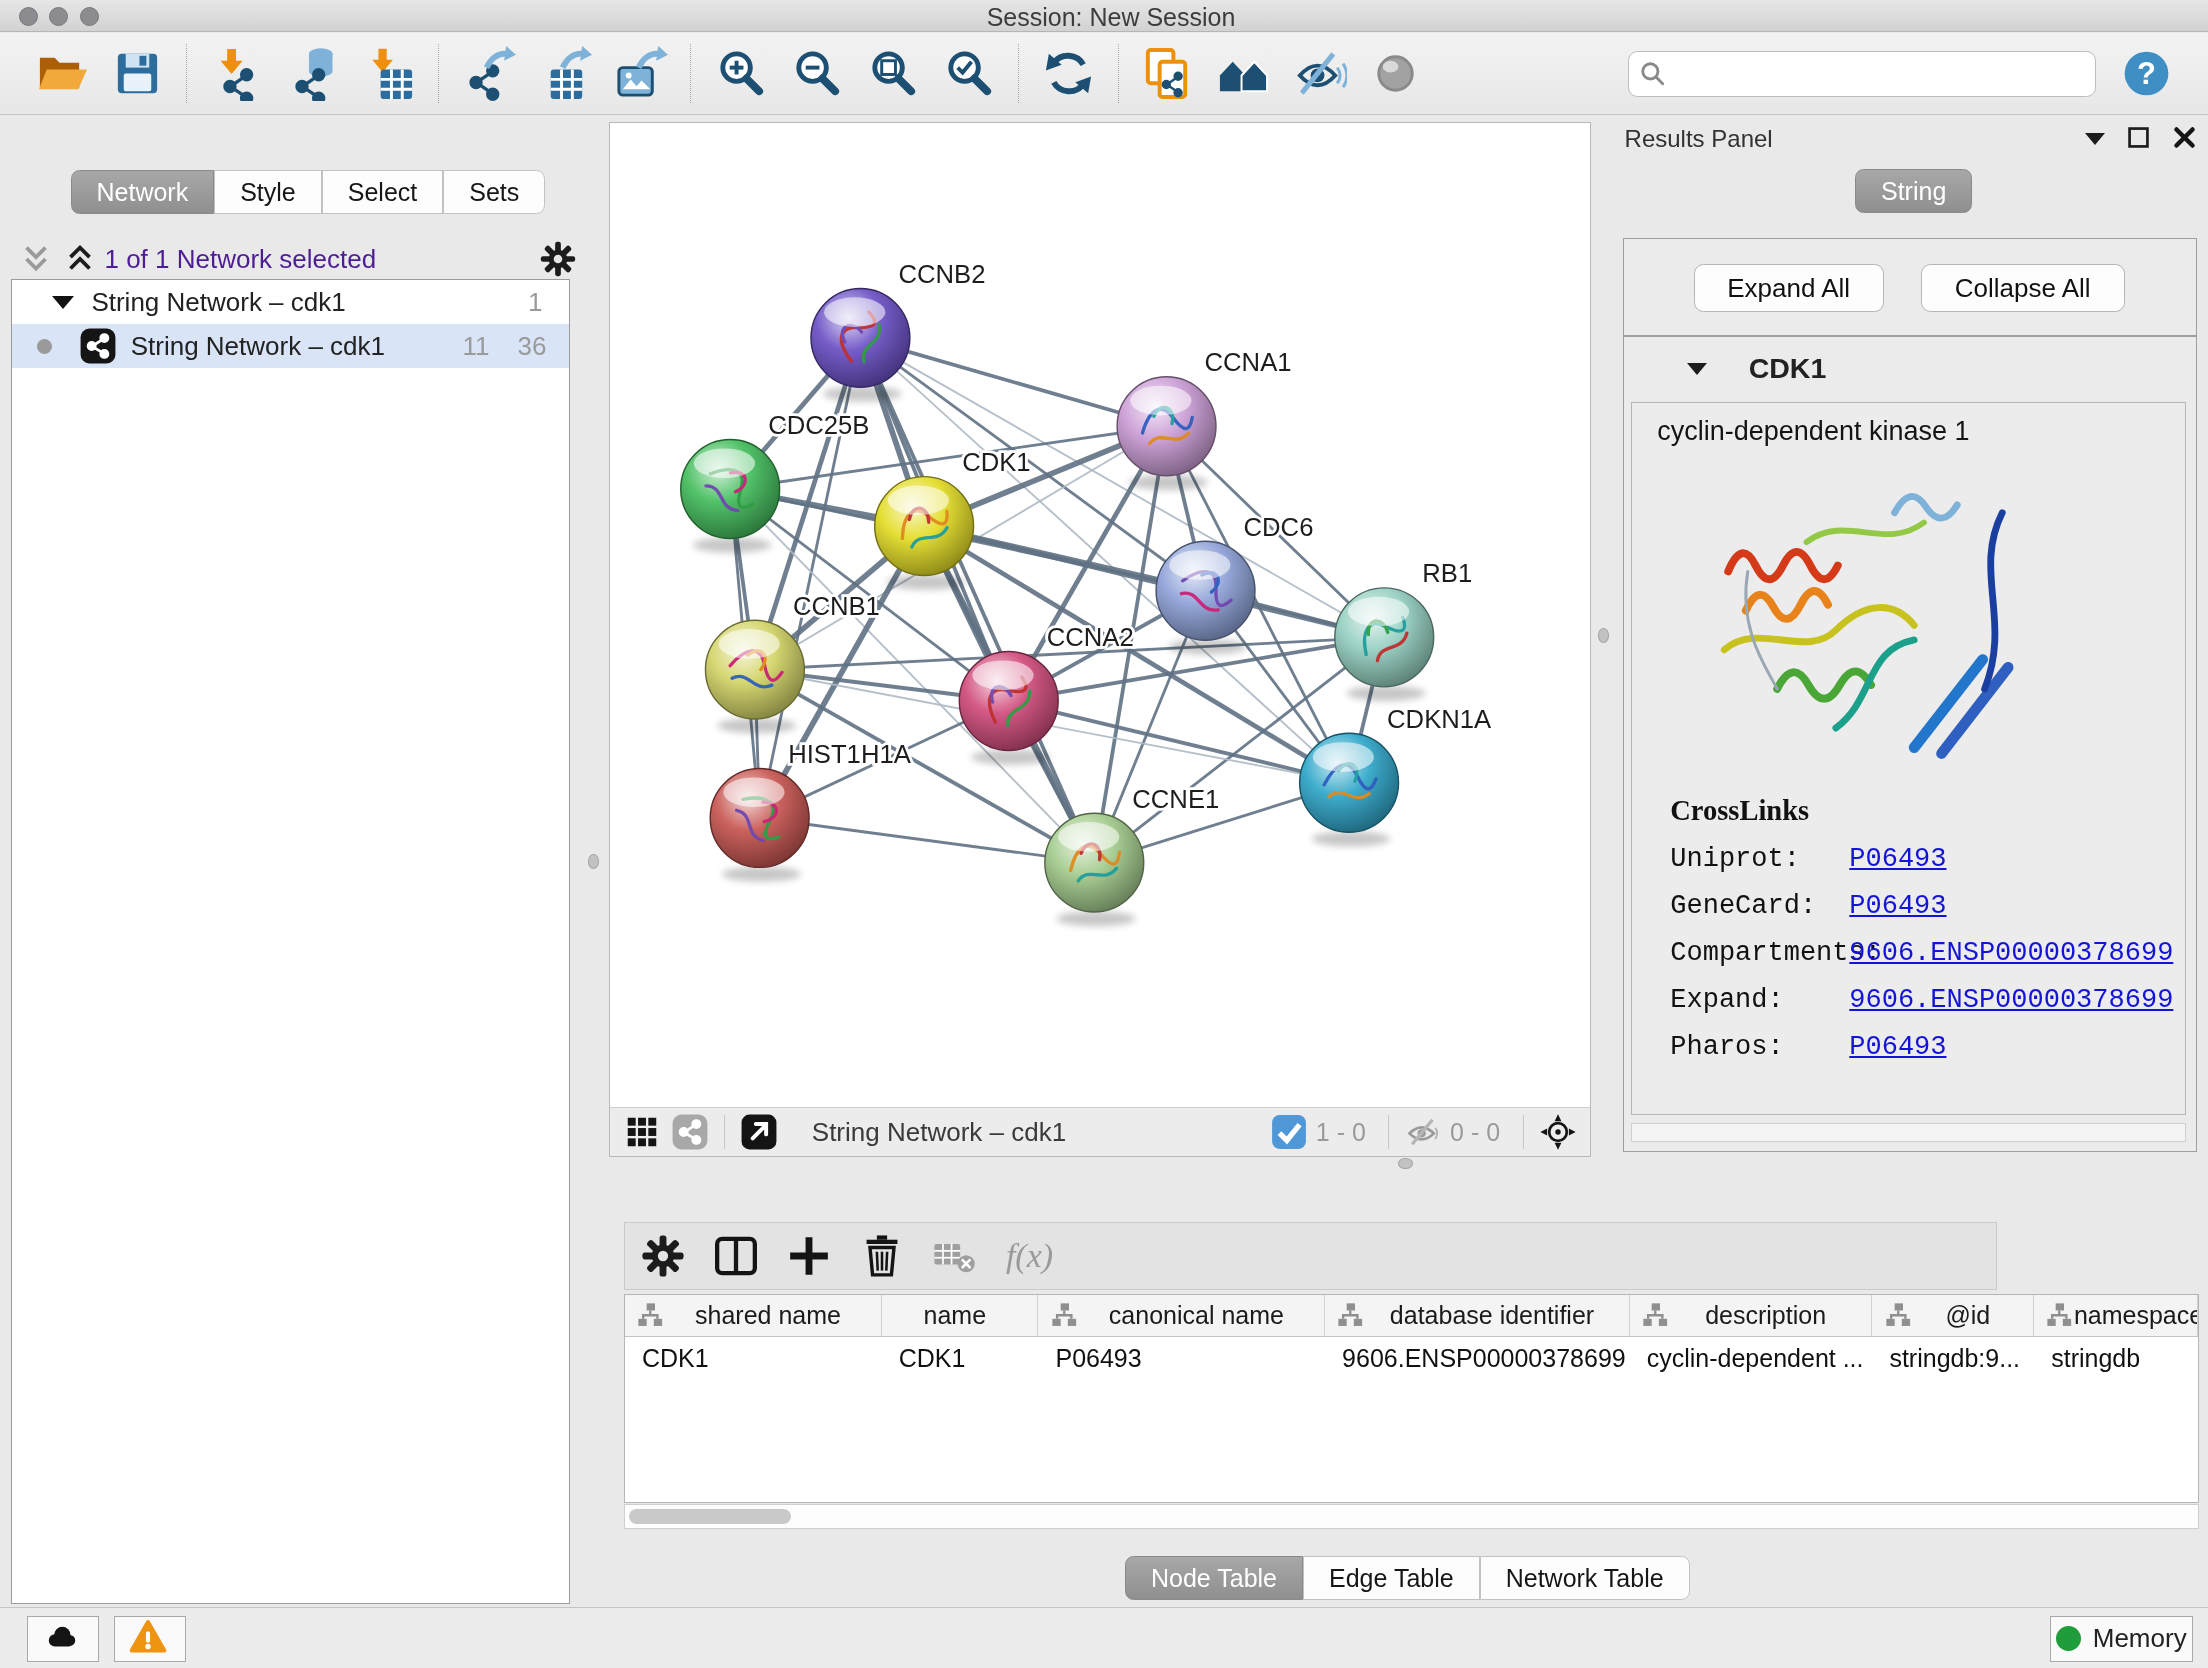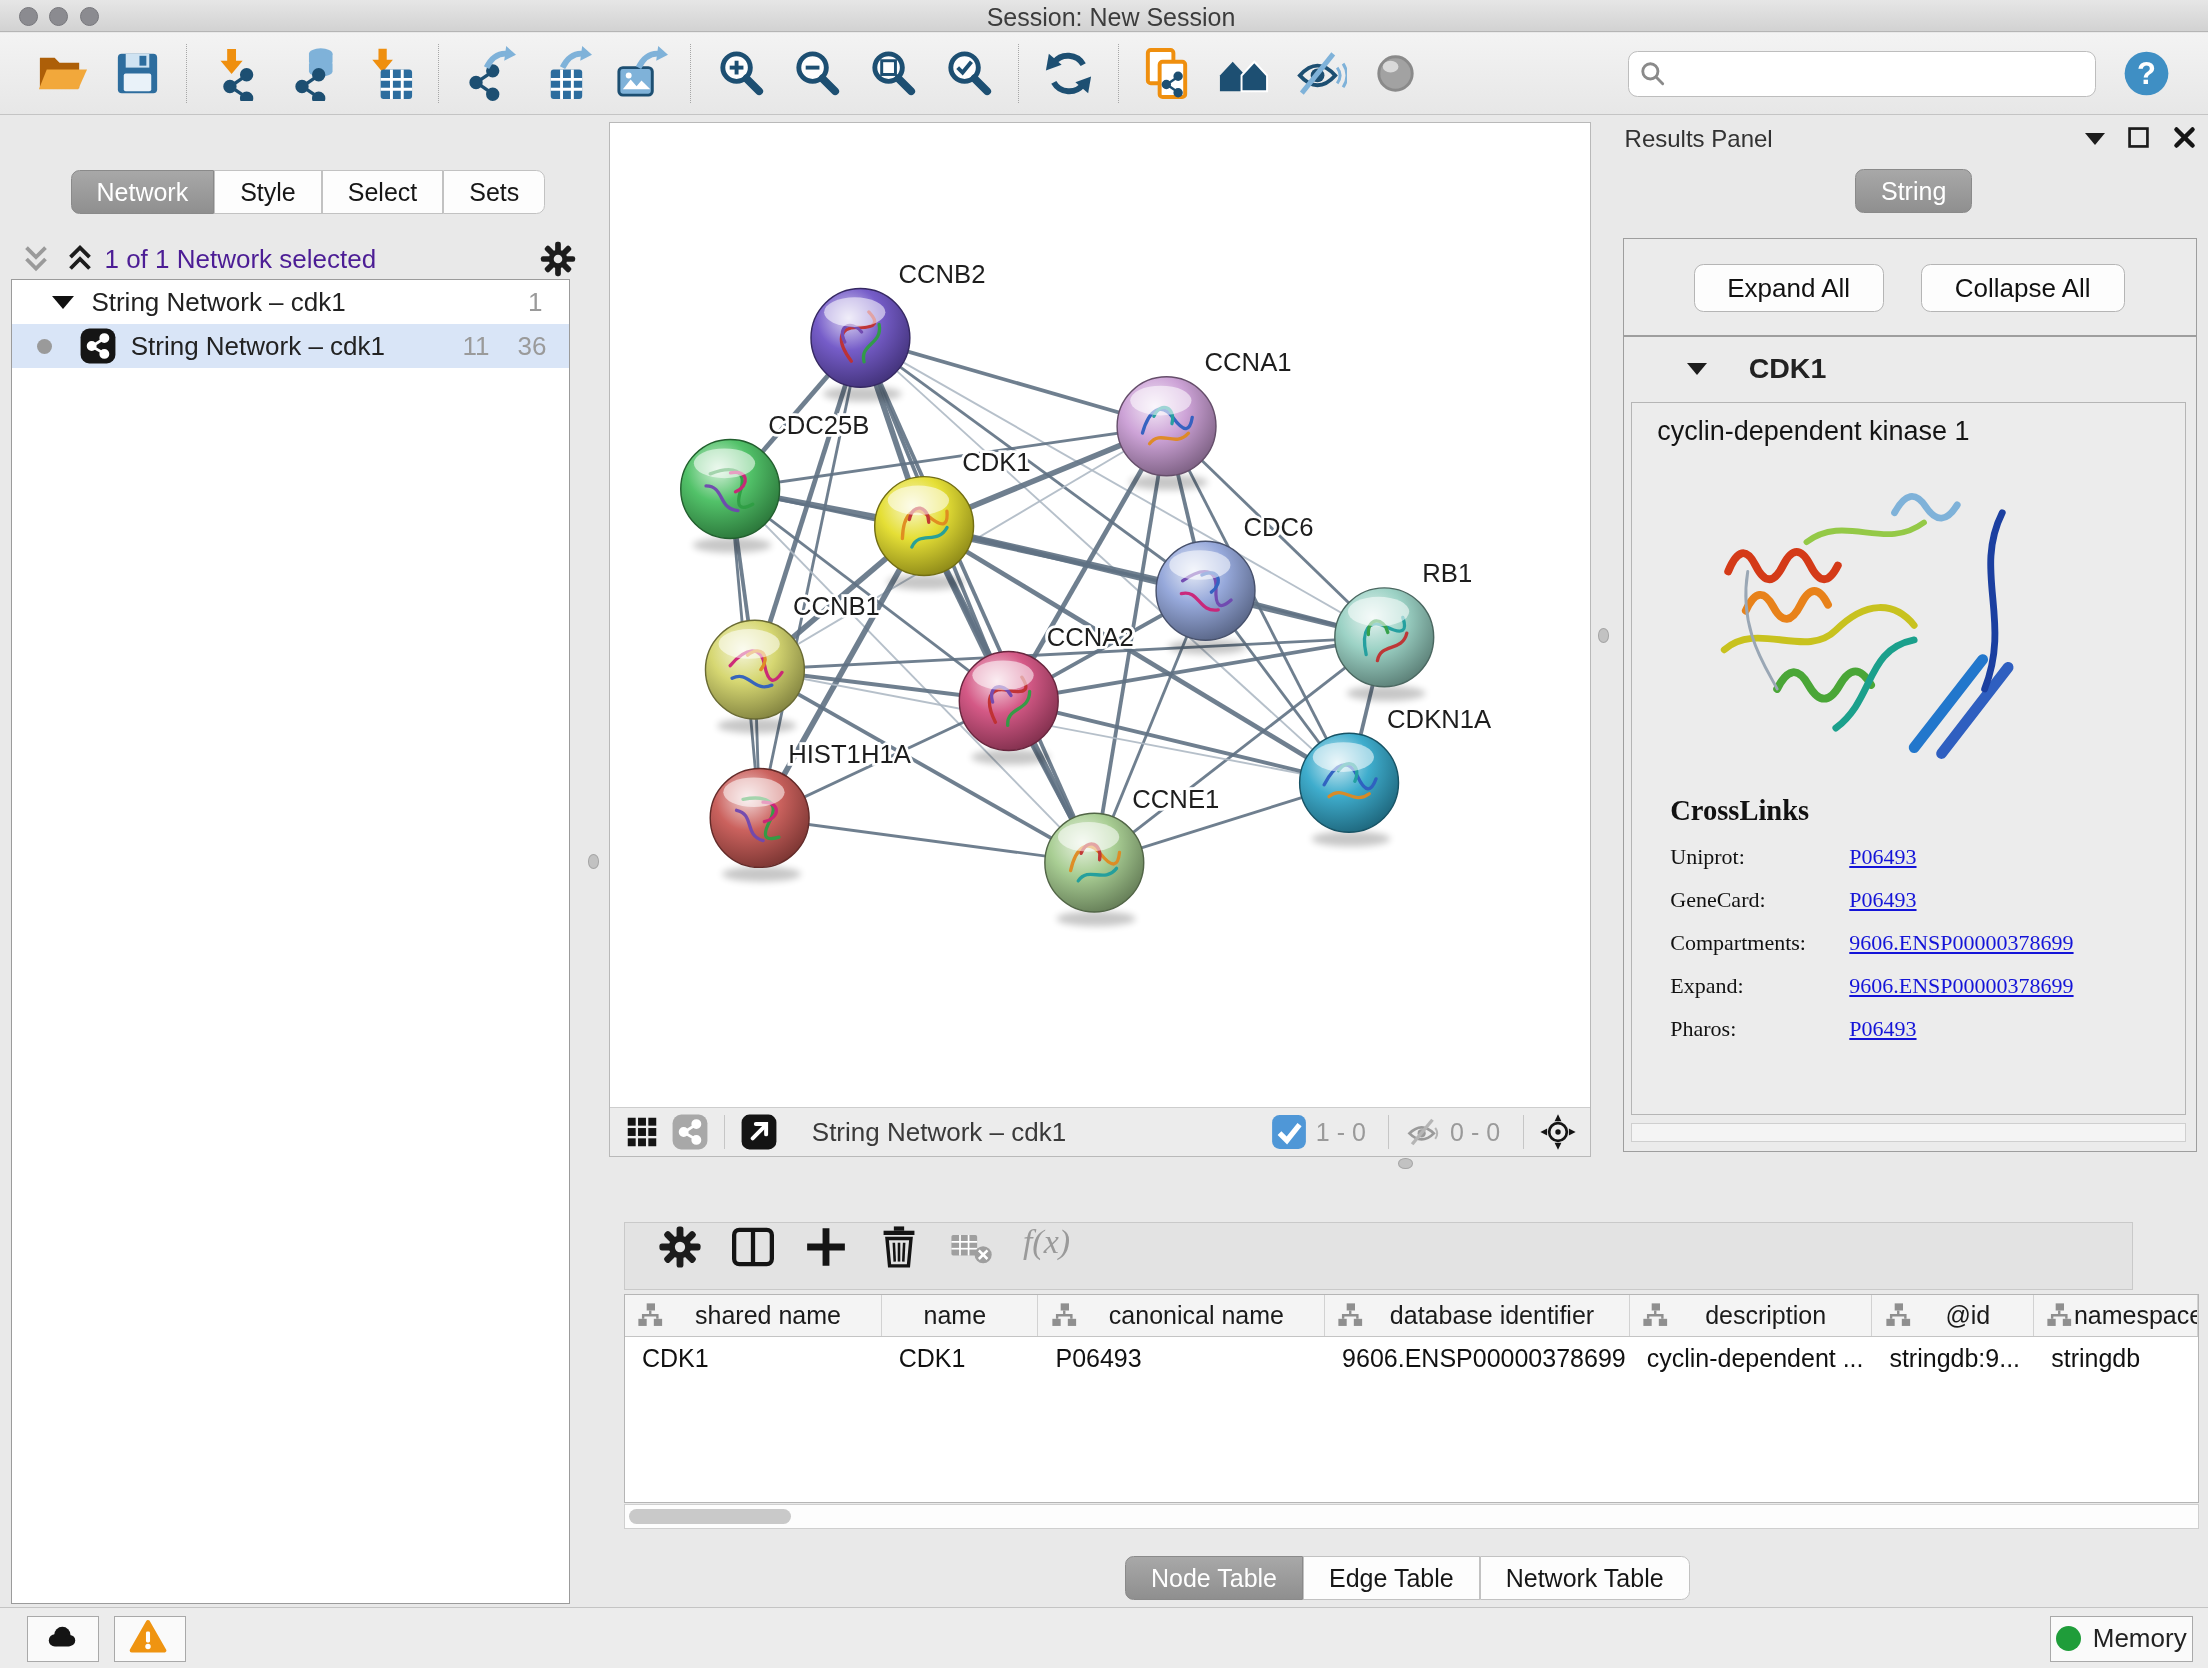--- a/index.html
+++ b/index.html
@@ -83,30 +83,30 @@
     font-size:26px; padding:7.6px 0; text-align:center; color:#111; }
   .rp-box2 { position:absolute; left:5.7px; top:216px; width:574px; height:816px;
     border:1.9px solid #9e9e9e; background:#ebebeb; }
   .rp-protein-head { position:absolute; left:0; top:0; right:0; height:63px; display:flex; align-items:center; }
   .rp-inner { position:absolute; left:7.6px; top:65px; width:555px; height:713px;
     border:1px solid #b5b5b5; background:#ececec; }
   .rp-desc { position:absolute; left:25px; top:13.3px; font-size:27px; color:#141414; }
   .rp-protein-img { position:absolute; left:53px; top:51px; width:380px; height:323px; }
   .rp-cross { position:absolute; left:38px; top:392px; font-family:"Liberation Serif",serif; }
   .rp-cross .xl-title { font-size:28.5px; font-weight:bold; color:#111; }
-  .xl-row { display:flex; margin-top:17px; font-size:22px; }
+  .xl-row { display:flex; margin-top:17px; font-size:27px;font-family:Liberation Mono, monospace; }
   .xl-label { width:179px; color:#111; }
   .xl-value a { color:#1414d8; }
   .rp-scroll { position:absolute; left:7.6px; bottom:9.5px; width:555px; height:19px; background:#f4f4f4; border:1px solid #cfcfcf; }
 
   
   .table-panel { position:absolute; left:609px; top:1176px; width:1594px; height:430px; }
   .tp-head { position:absolute; left:15px; top:0; right:7.6px; height:38px; display:flex; align-items:center; }
-  .tp-toolbar { position:absolute; left:15px; top:46px; width:1509px; height:68px;
-    background:#e3e3e3; border:1px solid #c9c9c9; display:flex; align-items:flex-start; padding-left:19px; }
+  .tp-toolbar { position:absolute; left:15px; top:46px; width:1373px; height:68px;
+    background:#e3e3e3; border:1px solid #c9c9c9; display:flex; align-items:center; padding-left:2px; }
   .tp-ic { width:48px; height:48px; margin:0 12.4px; }
   .tp-ic svg { width:100%; height:100%; }
   .fx { font-family:"Liberation Serif",serif; font-style:italic; font-size:34px; color:#9a9a9a; margin-left:15px; }
   .tp-table { position:absolute; left:15px; top:118px; width:1575px; height:209px;
     background:#fff; border:1px solid #b5b5b5; overflow:hidden; }
   .th-row { display:flex; height:42px; background:#f4f4f4; border-bottom:1.9px solid #c4c4c4; }
   .th-cell { display:flex; align-items:center; border-right:1px solid #d2d2d2; font-size:25px; color:#1a1a1a; }
   .th-cell .colic { width:28.5px; height:28.5px; margin-left:11.4px; }
   .th-cell .collabel { flex:1; text-align:center; padding-right:9.5px; white-space:nowrap; overflow:hidden; }
   .td-row { display:flex; height:42px; }

